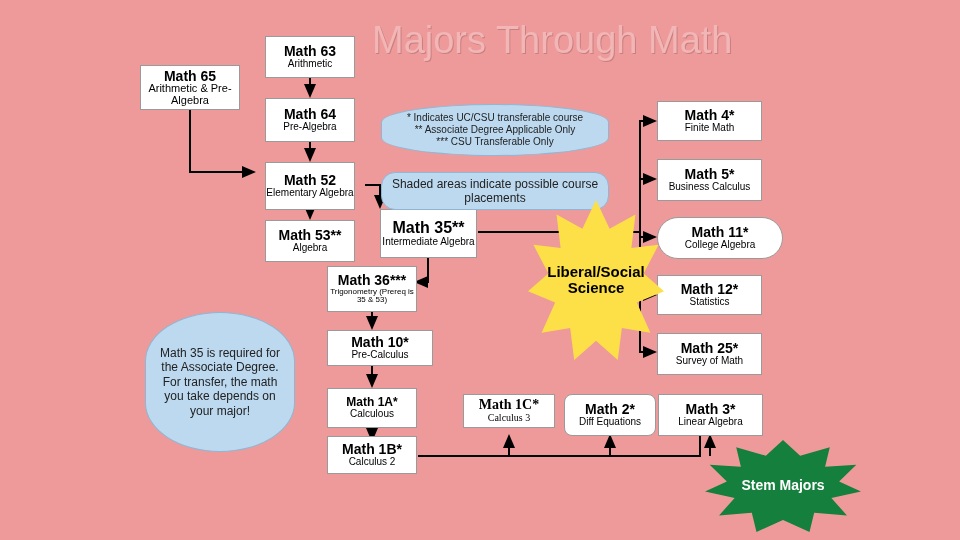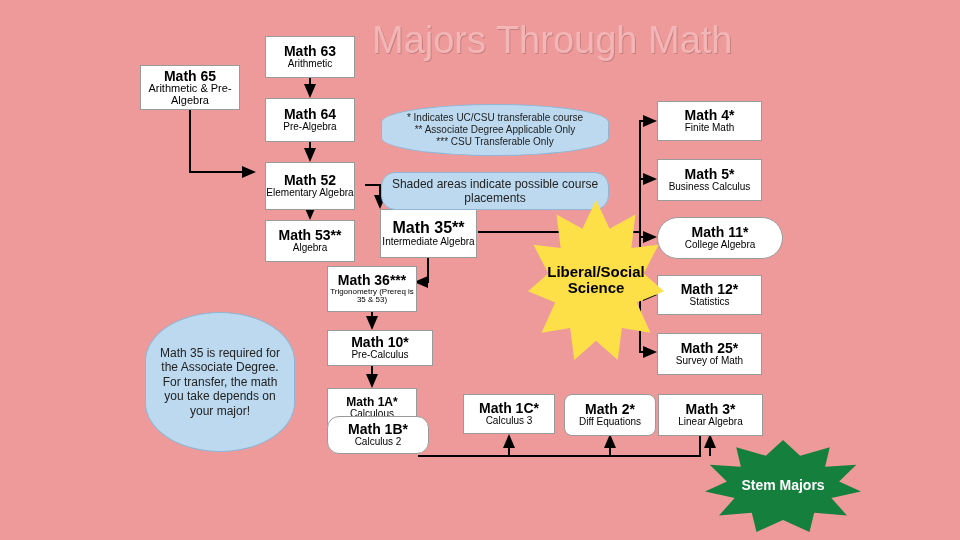--- a/index.html
+++ b/index.html
@@ -156,26 +156,26 @@
   <div class="node" style="left:327px;top:330px;width:106px;height:36px;font-size:10px;">
     <span class="ttl" style="font-size:14px;">Math 10*</span>
     <span class="sub">Pre-Calculus</span>
   </div>
 
   <div class="node" style="left:327px;top:388px;width:90px;height:40px;font-size:10px;">
     <span class="ttl" style="font-size:12px;">Math 1A*</span>
     <span class="sub">Calculous</span>
   </div>
 
-  <div class="node" style="left:327px;top:416px;width:102px;height:38px;font-size:10px;border-radius:12px;">
+  <div class="node" style="left:327px;top:436px;width:90px;height:38px;font-size:10px;">
     <span class="ttl" style="font-size:14px;">Math 1B*</span>
     <span class="sub">Calculus 2</span>
   </div>
 
-  <div class="node" style="left:463px;top:394px;width:92px;height:40px;font-size:10px;">
+  <div class="node" style="left:463px;top:394px;width:92px;height:34px;font-size:10px;font-family:Liberation Serif, serif;">
     <span class="ttl" style="font-size:14px;">Math 1C*</span>
     <span class="sub">Calculus 3</span>
   </div>
   <div class="node" style="left:564px;top:394px;width:92px;height:42px;font-size:10px;border-radius:8px;">
     <span class="ttl" style="font-size:14px;">Math 2*</span>
     <span class="sub">Diff Equations</span>
   </div>
   <div class="node" style="left:658px;top:394px;width:105px;height:42px;font-size:10px;">
     <span class="ttl" style="font-size:14px;">Math 3*</span>
     <span class="sub">Linear Algebra</span>

